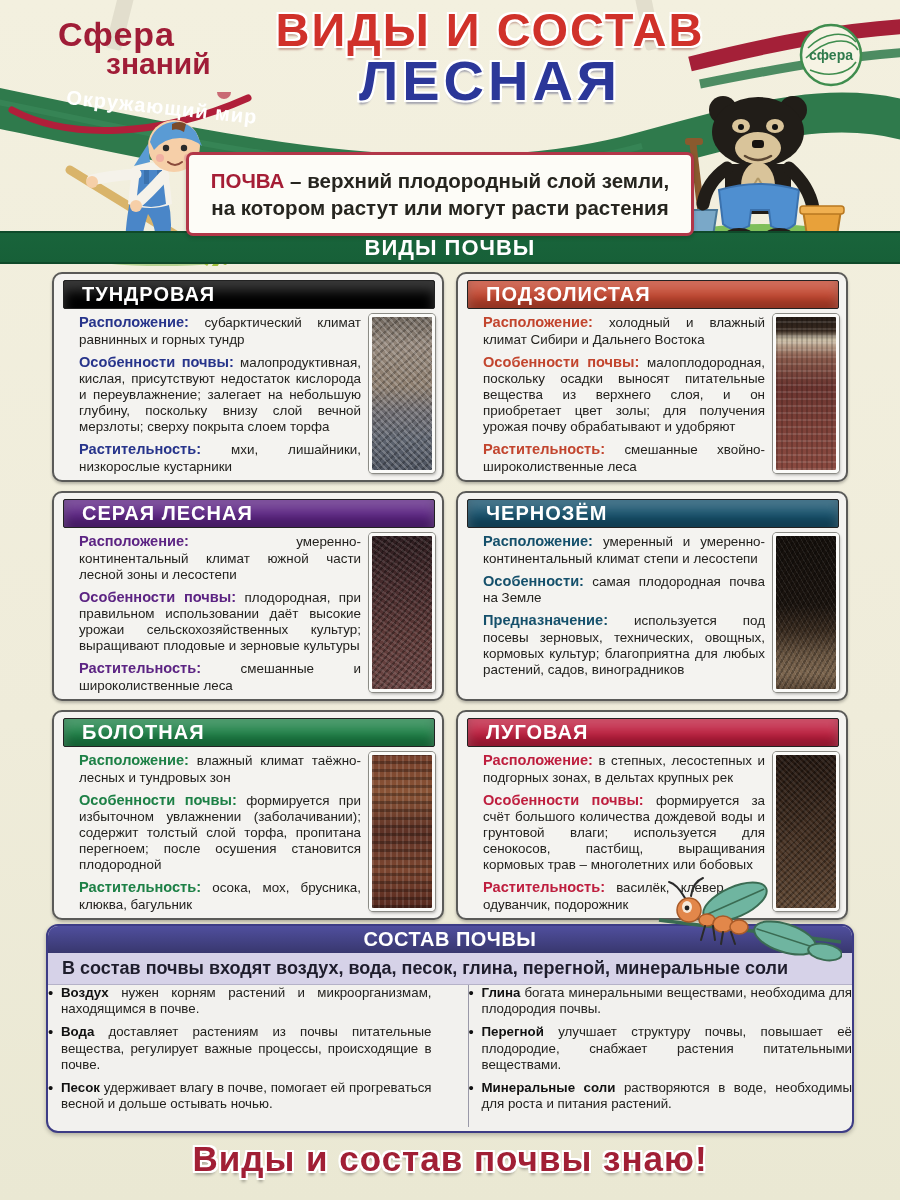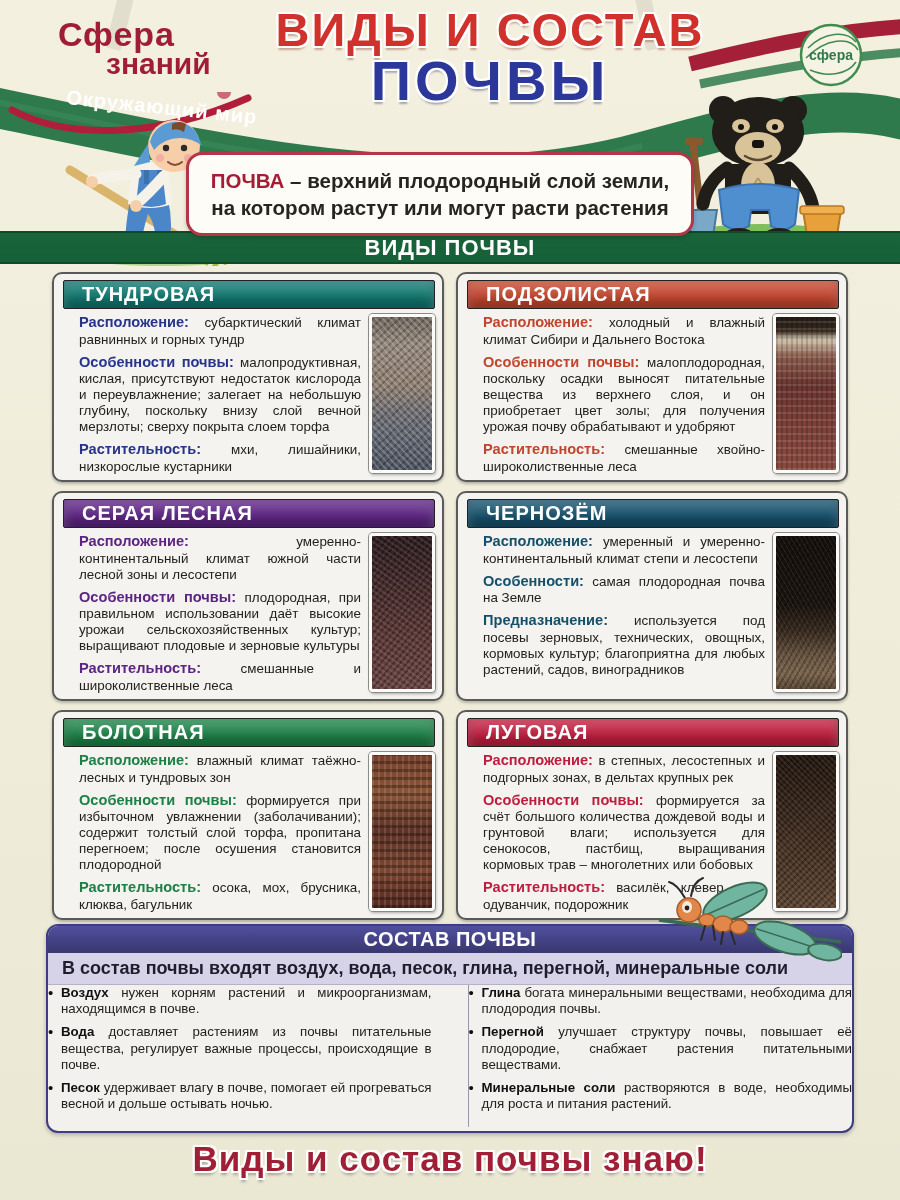--- a/index.html
+++ b/index.html
@@ -133,21 +133,21 @@
   </div>
   <svg class="brand-swoosh" width="250" height="60" viewBox="0 0 250 60">
     <path d="M4,18 C 60,48 150,46 240,6" stroke="#b01f3a" stroke-width="7" fill="none" stroke-linecap="round"></path>
     <circle cx="216" cy="0" r="7" fill="#c96a74"></circle>
   </svg>
 
   <span class="ribbon-label">Окружающий мир</span>
 
   <div class="title">
     <span class="t1" style="color: rgb(208, 49, 42);">ВИДЫ И СОСТАВ</span>
-    <span class="t2" style="color: rgb(43, 55, 153);">ПОЧВЫ</span>
+    <span class="t2" style="color: rgb(43, 55, 153);">ЛЕСНАЯ</span>
   </div>
 
   <div class="badge">
     <svg width="66" height="66" viewBox="0 0 66 66">
       <circle cx="33" cy="33" r="30" fill="#f6f3e4" stroke="#3f8d4e" stroke-width="2.5"></circle>
       <path d="M10,26 C 26,10 48,8 58,20" stroke="#3f8d4e" stroke-width="1.6" fill="none"></path>
       <path d="M8,36 C 28,16 52,14 60,28" stroke="#3f8d4e" stroke-width="1.6" fill="none"></path>
       <path d="M12,48 C 30,56 50,52 58,40" stroke="#3f8d4e" stroke-width="1.6" fill="none"></path>
       <text x="33" y="38" text-anchor="middle" font-size="14" font-weight="bold" fill="#2f7a4c" font-family="Liberation Sans, sans-serif">сфера</text>
     </svg>
@@ -209,32 +209,32 @@
       <path d="M62,104 q40,-12 80,0 l-4,34 q-10,10 -24,2 l-2,-16 l-18,0 l-2,16 q-14,8 -26,-2 z" fill="#4f8fd0" stroke="#3b72ae" stroke-width="2"></path>
       <path d="M70,82 Q 50,96 46,118" stroke="#211d18" stroke-width="13" fill="none" stroke-linecap="round"></path>
       <path d="M132,82 Q 152,100 156,122" stroke="#211d18" stroke-width="13" fill="none" stroke-linecap="round"></path>
       <path d="M146,124 h38 l-5,32 h-28 z" fill="#e8a13a" stroke="#b87820" stroke-width="2"></path>
       <rect x="143" y="120" width="44" height="8" rx="3" fill="#f0b050" stroke="#b87820" stroke-width="1.5"></rect>
       <ellipse cx="82" cy="150" rx="15" ry="8" fill="#211d18"></ellipse>
       <ellipse cx="122" cy="150" rx="15" ry="8" fill="#211d18"></ellipse>
     </svg>
   </div>
 
-  <div class="definition" style="border-color: rgb(178, 54, 72);">
+  <div class="definition" style="border-color: rgb(178, 54, 72); border-radius: 7px;">
     <span class="def-term">ПОЧВА</span>
     <span>– верхний плодородный слой земли, на котором растут или могут расти растения</span>
   </div>
 
   <div class="types-banner">
     <span>ВИДЫ ПОЧВЫ</span>
   </div>
 
   <div class="grid">
   <article class="card">
-    <div class="card-head" style="background: #0f766e;">
+    <div class="card-head" style="background: #000000; text-decoration: underline;">
       <span class="card-title">ТУНДРОВАЯ</span>
     </div>
     <div class="card-body">
       <div class="card-text">
   <p class="entry"><b class="entry-label" style="color: rgb(39, 52, 139);">Расположение:</b> <span class="entry-text">субарктический климат равнинных и горных тундр</span></p>
 
   <p class="entry"><b class="entry-label" style="color: rgb(39, 52, 139);">Особенности почвы:</b> <span class="entry-text">малопродуктивная, кислая, присутствуют недостаток кислорода и переувлажнение; залегает на небольшую глубину, поскольку внизу слой вечной мерзлоты; сверху покрыта слоем торфа</span></p>
 
   <p class="entry"><b class="entry-label" style="color: rgb(39, 52, 139);">Растительность:</b> <span class="entry-text">мхи, лишайники, низкорослые кустарники</span></p>
 </div>

